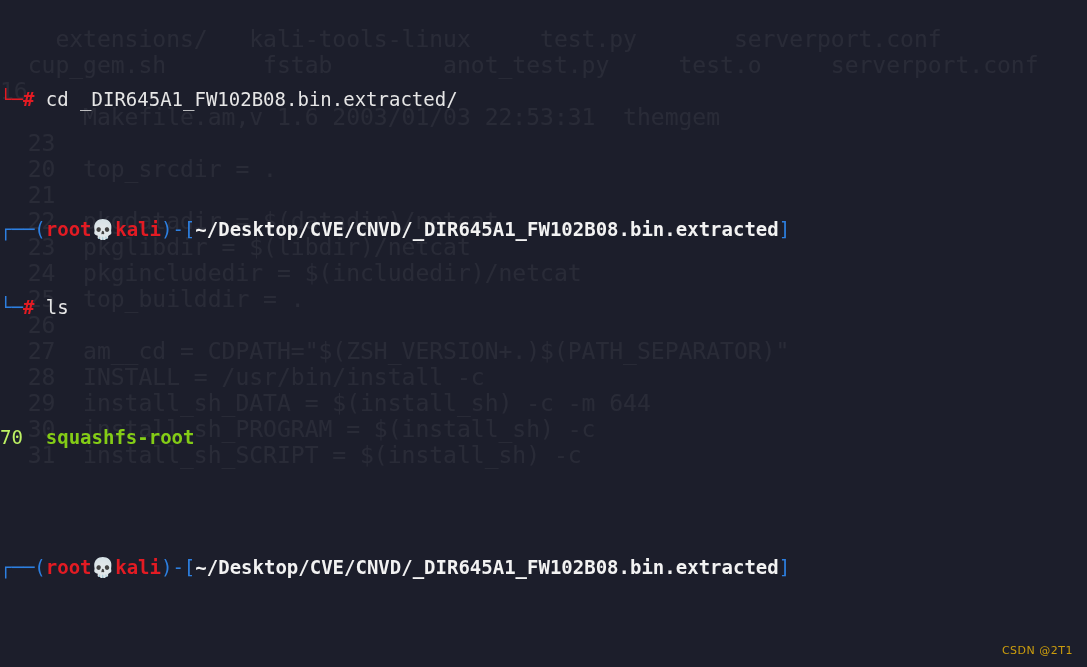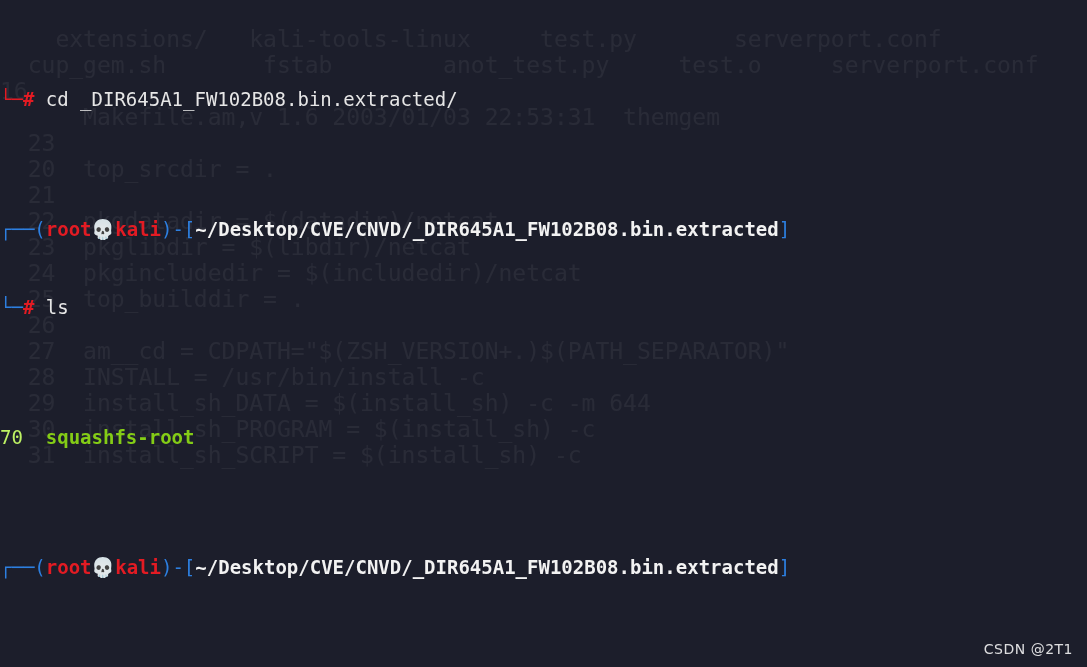--- a/index.html
+++ b/index.html
@@ -61,23 +61,23 @@
   .c-dir     { color: #84cc16; font-weight: bold; }
   .c-plain   { color: #e6e6e6; }
   .skull     { color: #ffffff; font-weight: normal; }
   .c-lnum    { color: #bef264; }
 
   #watermark {
     position: absolute;
     right: 14px;
     bottom: 10px;
     z-index: 5;
-    color: #ffffff;
+    color: #eab308;
     font-family: "DejaVu Sans", sans-serif;
-    font-size: 14px;
+    font-size: 11px;
     letter-spacing: 0.5px;
     opacity: 0.85;
   }
 </style>
 </head>
 <body>
 
 <div id="term">
 
   <div id="ghost"><span class="gl"></span><span class="gl">    extensions/   kali-tools-linux     test.py       serverport.conf</span><span class="gl">  cup_gem.sh       fstab        anot_test.py     test.o     serverport.conf</span><span class="gl">16</span><span class="gl">      Makefile.am,v 1.6 2003/01/03 22:53:31  themgem</span><span class="gl">  23</span><span class="gl">  20  top_srcdir = .</span><span class="gl">  21</span><span class="gl">  22  pkgdatadir = $(datadir)/netcat</span><span class="gl">  23  pkglibdir = $(libdir)/netcat</span><span class="gl">  24  pkgincludedir = $(includedir)/netcat</span><span class="gl">  25  top_builddir = .</span><span class="gl">  26</span><span class="gl">  27  am__cd = CDPATH="$(ZSH_VERSION+.)$(PATH_SEPARATOR)"</span><span class="gl">  28  INSTALL = /usr/bin/install -c</span><span class="gl">  29  install_sh_DATA = $(install_sh) -c -m 644</span><span class="gl">  30  install_sh_PROGRAM = $(install_sh) -c</span><span class="gl">  31  install_sh_SCRIPT = $(install_sh) -c</span><span class="gl"></span></div>

